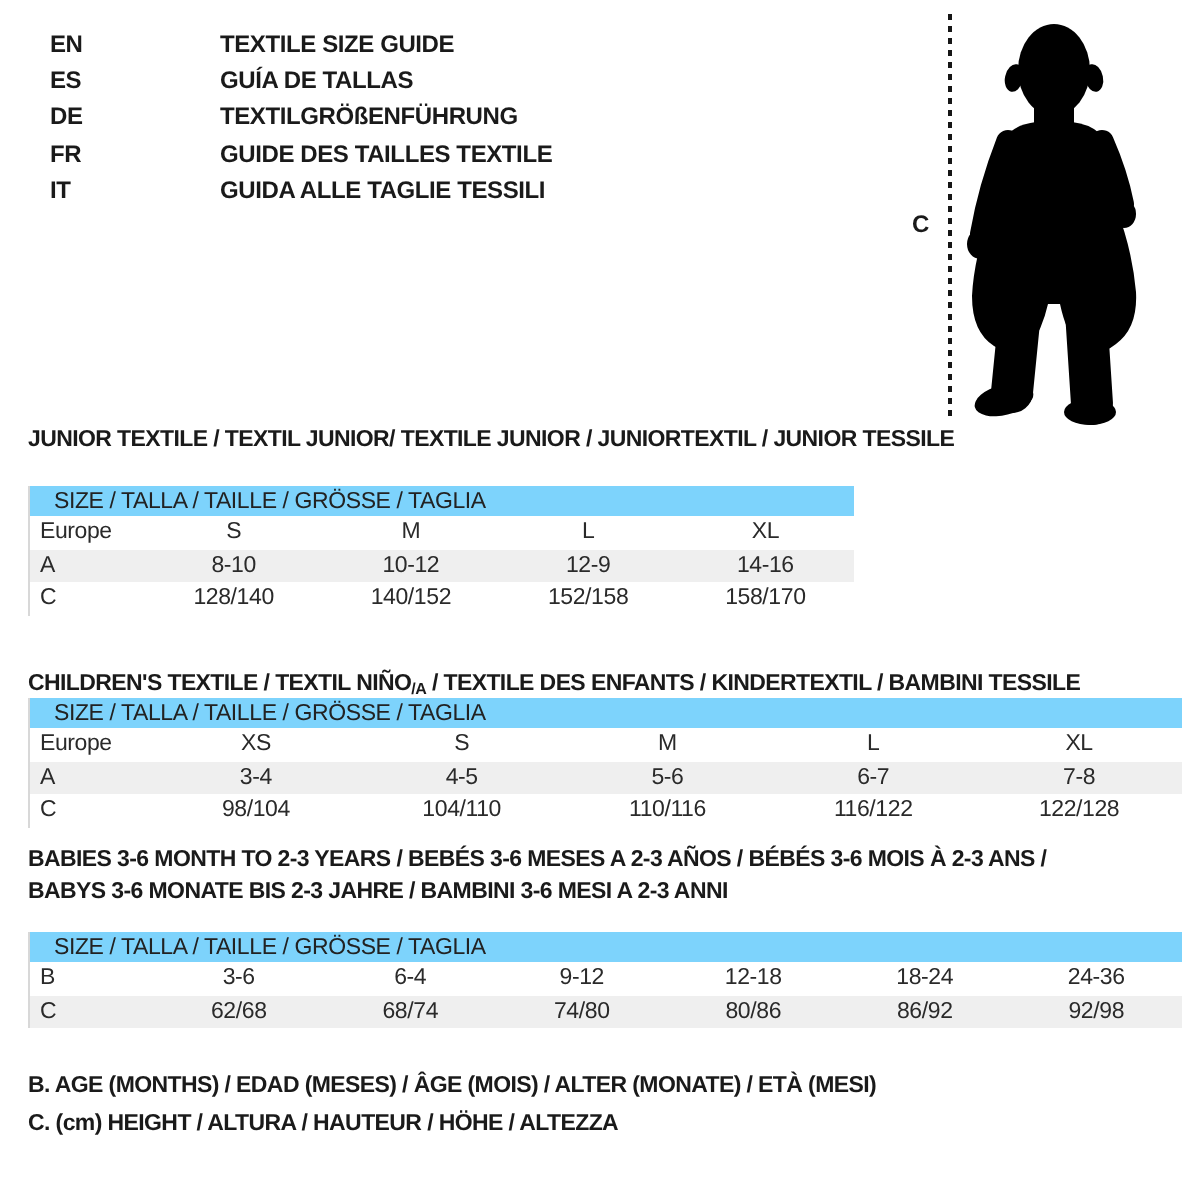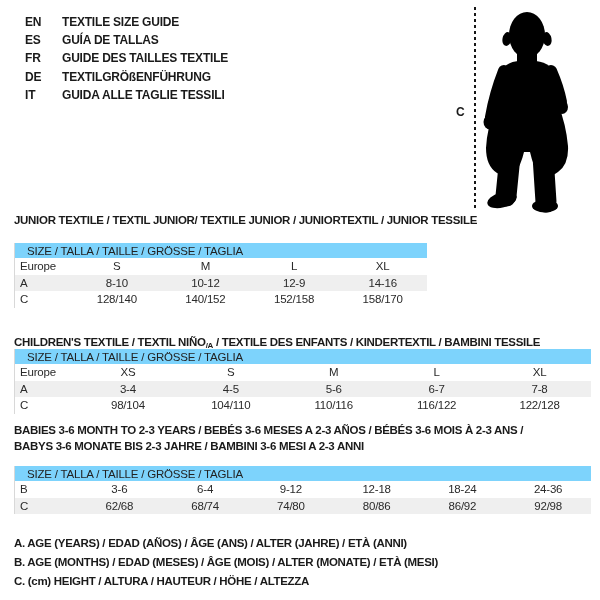--- a/index.html
+++ b/index.html
@@ -4,21 +4,21 @@
 <style>
   html, body { margin:0; padding:0; background:#fff; }
   .page {
     position:relative; width:600px; height:600px; overflow:hidden;
     background:#fff; color:#1a1a1a;
     font-family:"Liberation Sans", sans-serif;
   }
 
   
   .lang-list { position:absolute; left:25px; top:13px; font-weight:bold; font-size:12px; letter-spacing:-0.2px; }
-  .lang-row { display:flex; line-height:18.2px; white-space:nowrap; }
+  .lang-row { display:flex; line-height:18.2px; white-space:nowrap;gap:48px; }
   .lang-code { width:37px; }
 
   
   .measure-line {
     position:absolute; left:474px; top:7px; width:2px; height:202px;
     background:repeating-linear-gradient(to bottom, #161616 0 3px, transparent 3px 6px);
   }
   .measure-label { position:absolute; left:456px; top:105px; font-weight:bold; font-size:12px; }
   svg.baby { position:absolute; left:478px; top:6px; }
 
@@ -64,26 +64,26 @@
   <div class="lang-list">
     <div class="lang-row">
       <span class="lang-code">EN</span>
       <span class="lang-label">TEXTILE SIZE GUIDE</span>
     </div>
     <div class="lang-row">
       <span class="lang-code">ES</span>
       <span class="lang-label">GUÍA DE TALLAS</span>
     </div>
     <div class="lang-row">
+      <span class="lang-code">DE</span>
+      <span class="lang-label">TEXTILGRÖßENFÜHRUNG</span>
+    </div>
+    <div class="lang-row">
       <span class="lang-code">FR</span>
       <span class="lang-label">GUIDE DES TAILLES TEXTILE</span>
-    </div>
-    <div class="lang-row">
-      <span class="lang-code">DE</span>
-      <span class="lang-label">TEXTILGRÖßENFÜHRUNG</span>
     </div>
     <div class="lang-row">
       <span class="lang-code">IT</span>
       <span class="lang-label">GUIDA ALLE TAGLIE TESSILI</span>
     </div>
   </div>
 
   <div class="measure-line"></div>
   <div class="measure-label">C</div>
   <svg class="baby" width="100" height="208" viewBox="0 0 100 208" aria-hidden="true">
@@ -218,18 +218,17 @@
         <td>68/74</td>
         <td>74/80</td>
         <td>80/86</td>
         <td>86/92</td>
         <td>92/98</td>
       </tr>
     </tbody>
   </table>
 
   <div class="footnotes">
-    <div>A. AGE (YEARS) / EDAD (AÑOS) / ÂGE (ANS) / ALTER (JAHRE) / ETÀ (ANNI)</div>
     <div>B. AGE (MONTHS) / EDAD (MESES) / ÂGE (MOIS) / ALTER (MONATE) / ETÀ (MESI)</div>
     <div>C. (cm) HEIGHT / ALTURA / HAUTEUR / HÖHE / ALTEZZA</div>
   </div>
 
 </div>
 
 </body></html>

